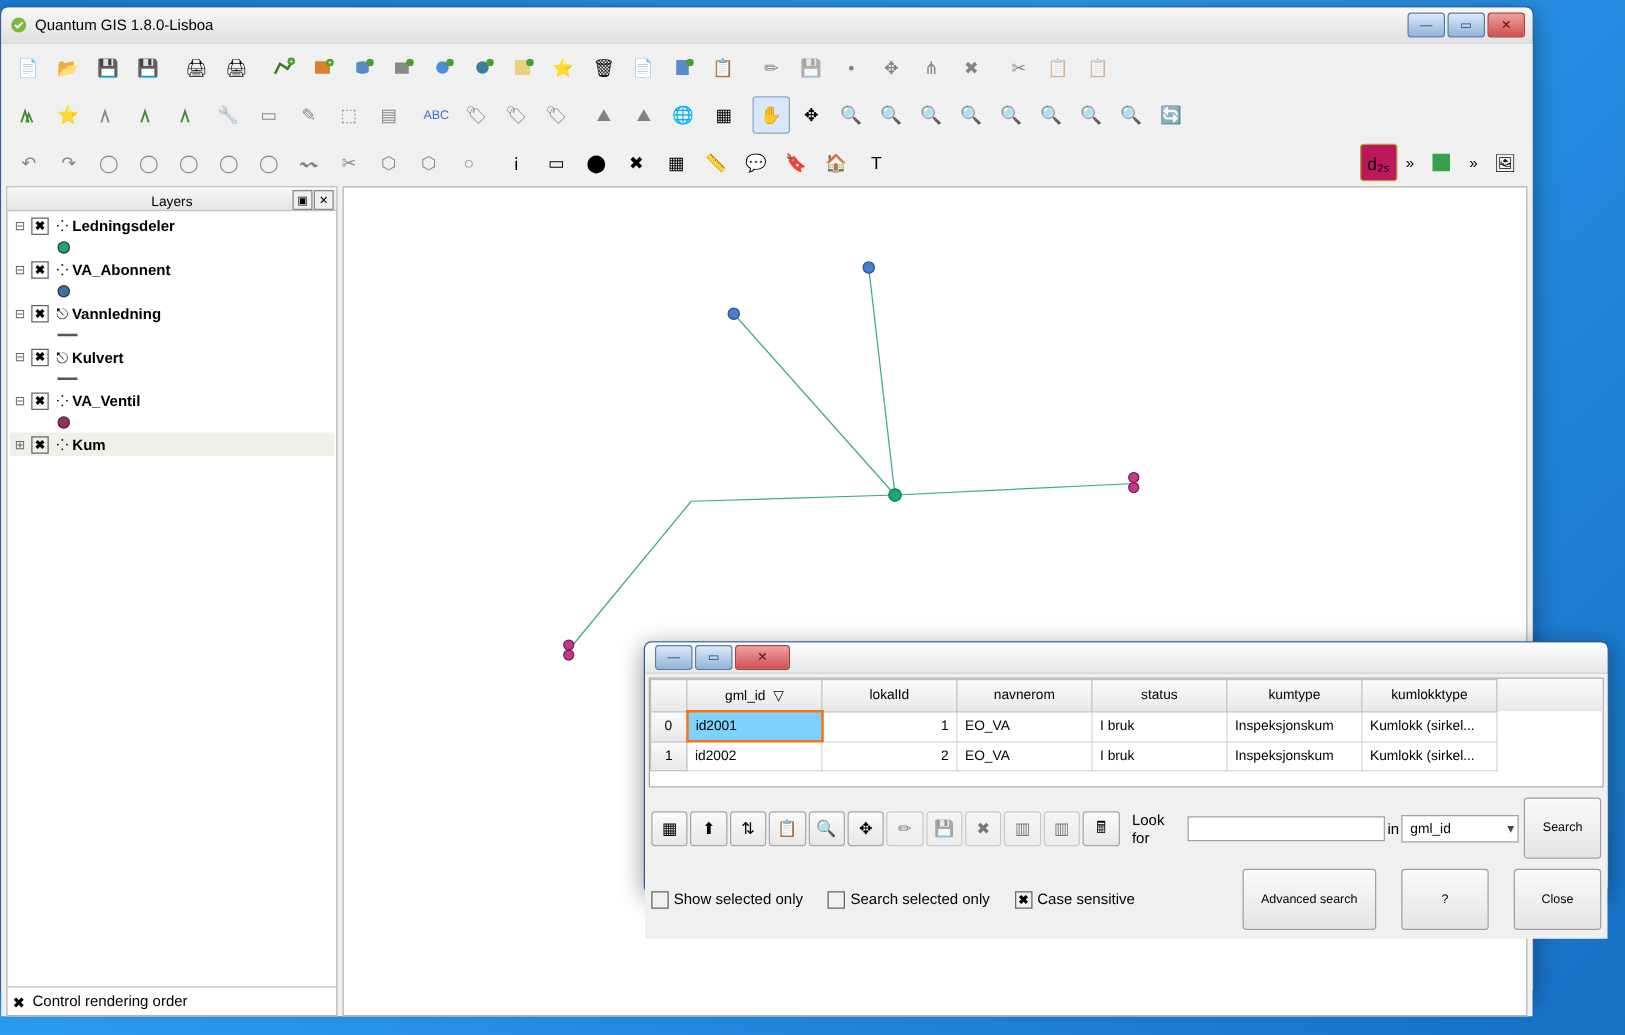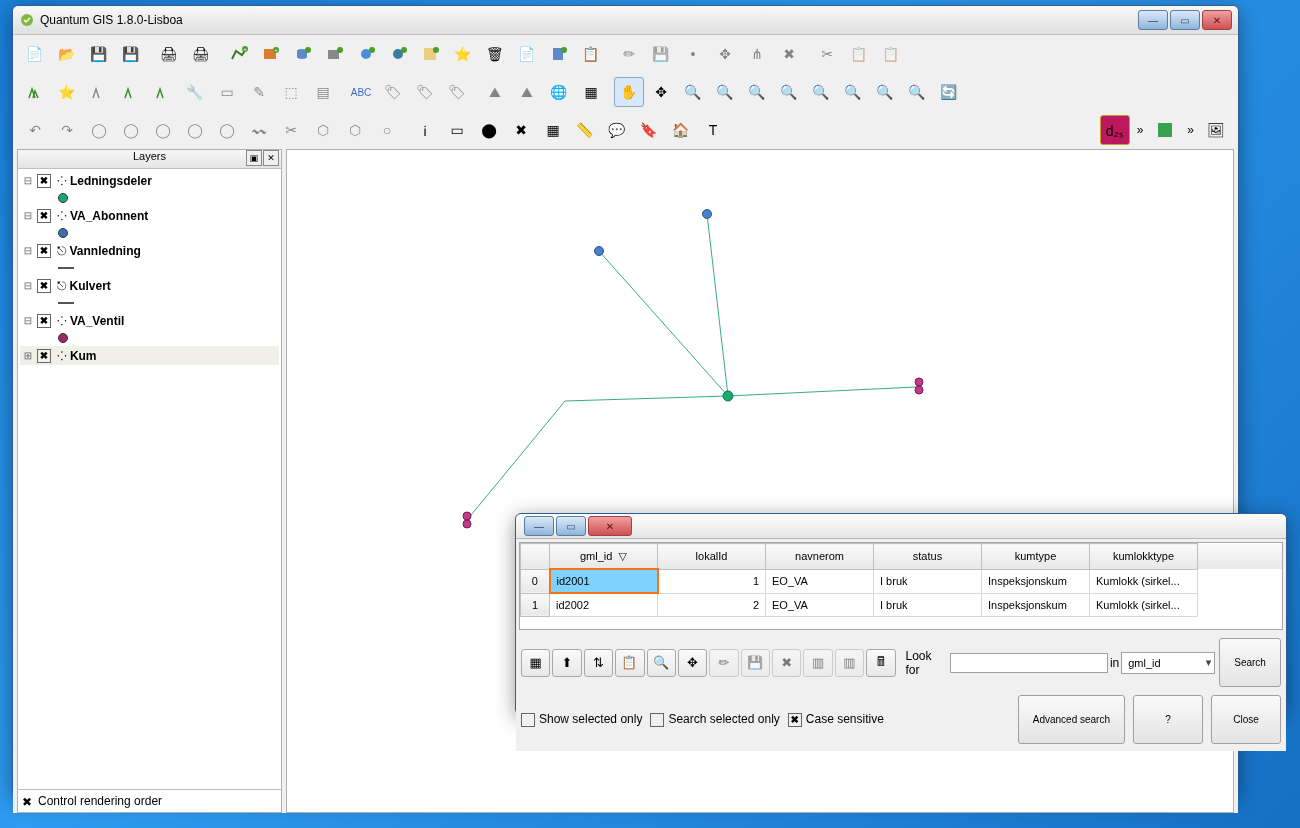--- a/index.html
+++ b/index.html
@@ -1,33 +1,33 @@
 <!DOCTYPE html>
 <html><head>
 <meta charset="utf-8">
 <style>
 html,body{margin:0;padding:0;font-family:"Segoe UI",Tahoma,sans-serif;font-size:12px;color:#000;overflow:hidden;background:linear-gradient(135deg,#1a7fd8 0%,#2d9bf0 40%,#1670c4 100%);width:1300px;height:828px;position:relative}
 .window{position:absolute;background:#f0f0f0;border:1px solid #2a5e9e;border-radius:6px;box-shadow:0 4px 20px rgba(0,0,0,0.4)}
-.main-window{left:12px;top:5px;width:1225px;height:790px}
+.main-window{left:0;top:5px;width:1225px;height:790px}
 .titlebar{height:28px;background:linear-gradient(#f8f8f8,#e0e0e0);border-radius:6px 6px 0 0;display:flex;align-items:center;padding:0 6px;border-bottom:1px solid #c0c0c0}
 .titlebar .tico{width:16px;height:16px;margin-right:5px;display:inline-block}
 .titlebar .title{flex:1;font-size:12px}
 .win-controls{display:flex;gap:0}
 .win-btn{width:28px;height:18px;border:1px solid #5a7ca0;background:linear-gradient(#dde9f7,#8fb5dc);border-radius:3px;margin-left:2px;display:flex;align-items:center;justify-content:center;font-size:10px;cursor:pointer;color:#2a4a6a}
 .win-btn.close{background:linear-gradient(#f0a0a0,#d05050);color:#5a1010;border-color:#a04040}
 .menubar{height:22px;display:flex;align-items:center;padding:0 8px;background:#f0f0f0}
 .menubar span{padding:3px 10px;cursor:pointer}
 .toolbar{display:flex;align-items:center;padding:2px 6px;background:#f0f0f0;flex-wrap:wrap;min-height:34px}
 .tbtn{width:28px;height:28px;margin:1px;border:1px solid transparent;border-radius:3px;display:flex;align-items:center;justify-content:center;cursor:pointer;font-size:14px}
 .tbtn.pressed{border-color:#88a8c8;background:#d8e8fa}
 .tbtn.dim{opacity:.45}
 .tsep{width:6px;height:28px}
 .content{display:flex;height:664px;background:#f0f0f0}
 .layers-panel{width:263px;border:1px solid #b0b0b0;margin:0 4px;background:#fff;display:flex;flex-direction:column}
-.panel-title{height:18px;background:linear-gradient(#f8f8f8,#e4e4e4);display:flex;align-items:flex-start;justify-content:center;font-size:11px;border-bottom:1px solid #c0c0c0;position:relative}
+.panel-title{height:18px;background:linear-gradient(#f8f8f8,#e4e4e4);display:flex;align-items:flex-end;justify-content:center;font-size:11px;border-bottom:1px solid #c0c0c0;position:relative}
 .panel-title .pbtns{position:absolute;right:2px;display:flex}
 .panel-title .pb{width:14px;height:14px;border:1px solid #888;background:#f0f0f0;margin-left:1px;font-size:9px;display:flex;align-items:center;justify-content:center;cursor:pointer}
 .layer-tree{flex:1;overflow:auto;padding:2px}
 .layer-item{display:flex;align-items:center;height:19px;padding-left:2px;cursor:pointer}
 .layer-item.sel{background:#f0f0e8}
 .layer-item .exp{width:12px;text-align:center;color:#666;font-size:10px}
 .layer-item .chk{width:12px;height:12px;border:1px solid #666;margin:0 3px;display:flex;align-items:center;justify-content:center;font-size:10px;font-weight:bold}
 .layer-symbol{padding-left:38px;height:16px;display:flex;align-items:center}
 .dot{width:8px;height:8px;border-radius:50%;border:1px solid #333}
 .layer-footer{border-top:1px solid #c0c0c0;padding:4px;display:flex;align-items:center}
@@ -44,21 +44,21 @@
 .attr-table td{border:1px solid #d8d8d8;padding:2px 6px;font-size:11px;height:18px}
 .attr-table td.rownum{background:linear-gradient(#fafafa,#e8e8e8);text-align:center;border-color:#c0c0c0}
 .attr-table td.sel{border:2px solid #f97316;background:#7dd3fc}
 .attr-toolbar{display:flex;align-items:center;padding:4px 2px;gap:2px;margin-top:4px}
 .atbtn{width:28px;height:26px;border:1px solid #a8a8a8;border-radius:3px;background:linear-gradient(#fafafa,#e8e8e8);display:flex;align-items:center;justify-content:center;cursor:pointer;font-size:13px}
 .atbtn.dim{opacity:.5}
 .search-in{border:1px solid #a0a0a0;background:#fff;height:18px;width:150px;padding:0 3px}
 .combo{border:1px solid #a0a0a0;background:#fff;height:20px;padding:0 16px 0 6px;position:relative;display:inline-flex;align-items:center;min-width:70px;font-size:11px}
 .combo::after{content:"▾";position:absolute;right:3px;color:#444}
 .pbtn{border:1px solid #a0a0a0;border-radius:3px;background:linear-gradient(#fafafa,#e4e4e4);padding:18px 14px;cursor:pointer;font-size:10px}
-.attr-footer{display:flex;align-items:center;padding:4px 2px;gap:8px}
+.attr-footer{display:flex;align-items:center;padding:4px 2px;gap:20px}
 .cb{width:12px;height:12px;border:1px solid #666;display:inline-flex;align-items:center;justify-content:center;font-size:10px;font-weight:bold;margin-right:4px;vertical-align:middle}
 
 .ico{display:inline-block;width:18px;height:18px}
 </style>
 </head>
 <body>
 
 <div class="window main-window">
   <div class="titlebar">
     <span class="tico"><svg viewBox="0 0 16 16">

